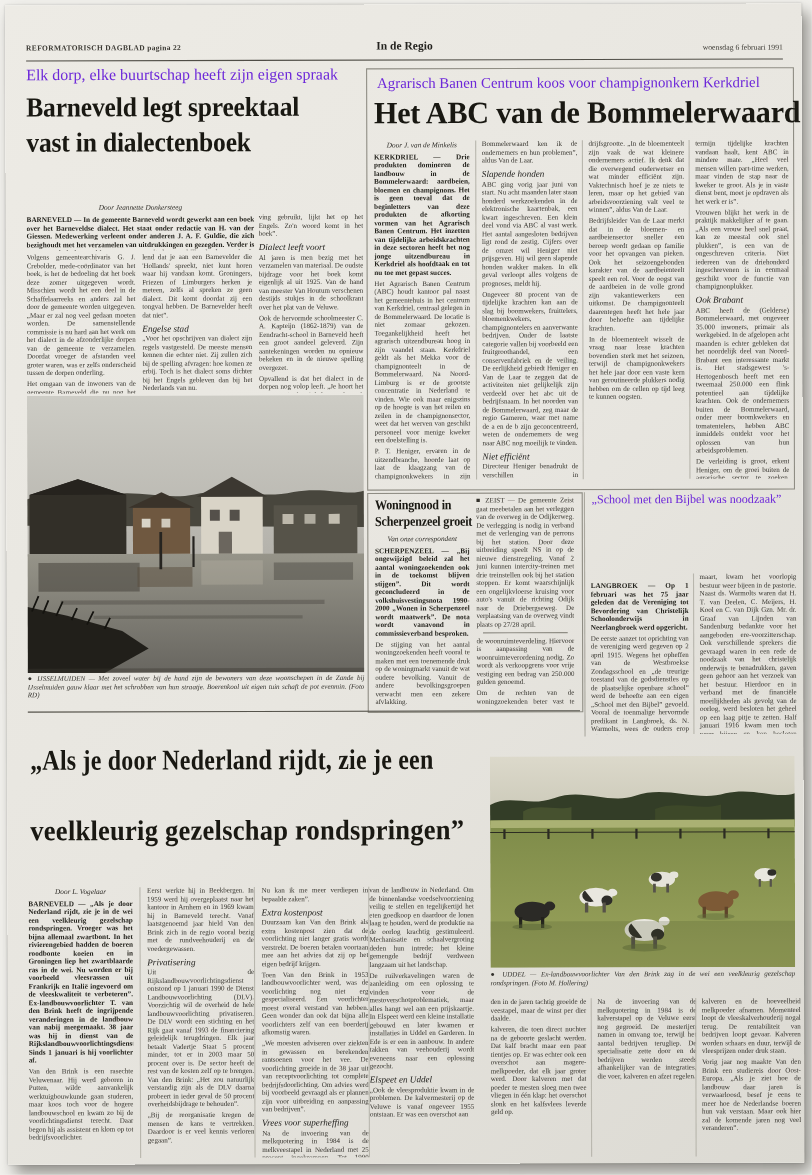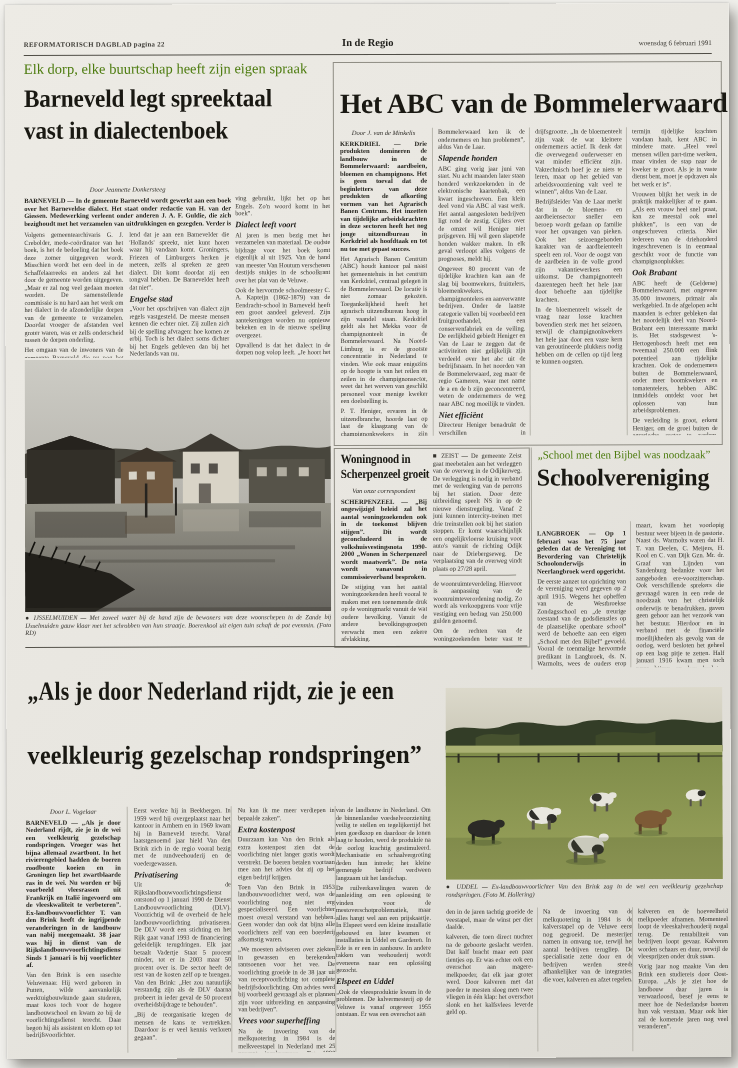--- a/index.html
+++ b/index.html
@@ -10,26 +10,26 @@
          background:linear-gradient(135deg,#edebe5 0%,#e8e6e0 50%,#dcdad3 100%);
          box-shadow:6px 8px 14px rgba(50,48,42,.5),0 0 2px rgba(0,0,0,.25);}
   .abs{position:absolute;}
   
   .mh-left{font-size:6.8px;font-weight:bold;letter-spacing:.3px;color:#3c3a34;}
   .mh-center{font-size:10.5px;font-weight:bold;color:#23221e;text-align:center;}
   .mh-right{font-size:7px;color:#3c3a34;}
   .hline{background:#4f4d46;height:1px;}
   .vline{background:#a9a79e;width:1px;}
   
-  .kicker{color:#4d7c0f;white-space:nowrap;}
+  .kicker{color:#6d28d9;white-space:nowrap;}
   .hl{font-weight:bold;color:#191812;white-space:nowrap;transform-origin:0 50%;letter-spacing:-.2px;}
   
   .txt p{margin:0 0 2.5px;font-size:6.4px;line-height:7.5px;text-align:justify;color:#34322c;}
   .txt p.lead{font-weight:bold;font-size:6.6px;color:#26251f;}
-  .txt .sub{font-style:italic;font-weight:bold;font-size:8.3px;line-height:9px;margin:3.5px 0 1.5px;color:#22211e;font-family:"Liberation Serif",serif;}
+  .txt .sub{font-style:italic;font-weight:normal;font-size:8.3px;line-height:9px;margin:3.5px 0 1.5px;color:#22211e;font-family:"Liberation Serif",serif;}
   .txt .byline{font-style:italic;font-size:6.6px;text-align:center;margin:1px 0 3.5px;color:#2c2a25;}
   .txt .brief-sep{height:1px;background:#8f8d84;margin:3px 6px 3.5px;}
   .txt{overflow:hidden;}
   .colrule{border-left:1px solid #b8b6ad;}
   .box{border:1px solid #8f8d84;}
   .caption{font-style:italic;font-size:6.4px;line-height:7.7px;text-align:justify;color:#33312c;overflow:hidden;}
   .photo{display:block;}
   .photo svg{display:block;}
 </style>
 </head>
@@ -110,20 +110,21 @@
       <rect x="120" y="124" width="2.5" height="34" fill="#262420"></rect>
         <rect x="150" y="128" width="2" height="28" fill="#262420"></rect>
       <polygon points="0,252 0,192 36,200 86,214 110,230 70,252" fill="#211f1a"></polygon>
       <path d="M4,196 l6,-14 M14,198 l5,-12 M26,200 l6,-13 M40,204 l5,-11 M54,208 l6,-12 M70,212 l5,-10" stroke="#14130f" stroke-width="1.6" fill="none"></path>
       <rect x="0" y="248" width="306" height="4" fill="#3a382f" opacity=".4"></rect>
     </svg>
   </div>
   <div class="abs caption" style="left:25px;top:613px;width:306px;height:29px;">● IJSSELMUIDEN — Met zoveel water bij de hand zijn de bewoners van deze woonschepen in de Zande bij IJsselmuiden gauw klaar met het schrobben van hun straatje. Boerenkool uit eigen tuin schaft de pot evenmin. (Foto RD)</div>
 
   <div class="abs box" style="left:334px;top:62px;width:387px;height:382px;"></div>
+  <div class="abs kicker" style="left:344px;top:68px;font-size:13.5px;">Agrarisch Banen Centrum koos voor champignonkern Kerkdriel</div>
   <div class="abs hl" style="left:341px;top:88px;font-size:28px;transform:scaleX(.98);">Het ABC van de Bommelerwaard</div>
   <div class="abs txt" style="left:341px;top:128px;width:87px;height:308px;">
       <div class="byline">Door J. van de Minkelis</div>
       <p class="lead">KERKDRIEL — Drie produkten domineren de landbouw in de Bommelerwaard: aardbeien, bloemen en champignons. Het is geen toeval dat de beginletters van deze produkten de afkorting vormen van het Agrarisch Banen Centrum. Het inzetten van tijdelijke arbeidskrachten in deze sectoren heeft het nog jonge uitzendbureau in Kerkdriel als hoofdtaak en tot nu toe met gepast succes.</p>
       <p>Het Agrarisch Banen Centrum (ABC) houdt kantoor pal naast het gemeentehuis in het centrum van Kerkdriel, centraal gelegen in de Bommelerwaard. De locatie is niet zomaar gekozen. Toegankelijkheid heeft het agrarisch uitzendbureau hoog in zijn vaandel staan. Kerkdriel geldt als het Mekka voor de champignonteelt in de Bommelerwaard. Na Noord-Limburg is er de grootste concentratie in Nederland te vinden. Wie ook maar enigszins op de hoogte is van het reilen en zeilen in de champignonsector, weet dat het werven van geschikt personeel voor menige kweker een doelstelling is.</p>
       <p>P. T. Heniger, ervaren in de uitzendbranche, hoorde laat op laat de klaagzang van de champignonkwekers in zijn woonplaats Ammerzoden aan. „Twee jaar lang heb ik die concrete vraag van kwekers aangehoord. Omdat niemand in dat gat stapte, heb ik het zelf gedaan”. De kantoorhouder van de Ammerzodense Rabobank, A. A. van de Laar, was snel bereid de dagelijkse leiding van het uitzendbureau op zich te nemen. Samen met een medewerker runt hij het ABC-kantoor in Kerkdriel. „Ik heb twintig jaar bij de Rabobank gewerkt. In de</p>
     </div>
   <div class="abs txt colrule" style="left:433px;top:128px;width:87px;height:308px;padding-left:5px;">
       <p>Bommelerwaard ken ik de ondernemers en hun problemen”, aldus Van de Laar.</p>
       <h4 class="sub">Slapende honden</h4>
@@ -155,21 +156,20 @@
     </div>
   <div class="abs txt" style="left:433px;top:452px;width:89px;height:190px;">
       <p>■ ZEIST — De gemeente Zeist gaat meebetalen aan het verleggen van de overweg in de Odijkerweg. De verlegging is nodig in verband met de verlenging van de perrons bij het station. Door deze uitbreiding speelt NS in op de nieuwe dienstregeling. Vanaf 2 juni kunnen intercity-treinen met drie treinstellen ook bij het station stoppen. Er komt waarschijnlijk een ongelijkvloerse kruising voor auto's vanuit de richting Odijk naar de Driebergseweg. De verplaatsing van de overweg vindt plaats op 27/28 april.</p>
       <div class="brief-sep"></div>
       <p>de woonruimteverdeling. Hiervoor is aanpassing van de woonruimteverordening nodig. Zo wordt als verkoopgrens voor vrije vestiging een bedrag van 250.000 gulden genoemd.</p>
       <p>Om de rechten van de woningzoekenden beter vast te leggen komt er een openbaar register, waarin de volgorde van inschrijving bepalend is voor de toewijzing van een woning.</p>
     </div>
 
   <div class="abs vline" style="left:531px;top:448px;height:222px;"></div>
   <div class="abs kicker" style="left:538px;top:449px;font-size:11px;text-align:center;">„School met den Bijbel was noodzaak”</div>
-  <div class="abs hl" style="left:537px;top:464px;font-size:24px;line-height:29px;">Schoolvereniging</div>
   <div class="abs txt" style="left:537px;top:530px;width:89px;height:138px;">
       <p class="lead">LANGBROEK — Op 1 februari was het 75 jaar geleden dat de Vereniging tot Bevordering van Christelijk Schoolonderwijs in Neerlangbroek werd opgericht.</p>
       <p>De eerste aanzet tot oprichting van de vereniging werd gegeven op 2 april 1915. Wegens het opheffen van de Westbroekse Zondagsschool en „de treurige toestand van de godsdienstles op de plaatselijke openbare school” werd de behoefte aan een eigen „School met den Bijbel” gevoeld. Vooral de toenmalige hervormde predikant in Langbroek, ds. N. Warmolts, wees de ouders erop „dat de opheffing het einde van de kennisse Gods onder de jeugd zou betekenen”.</p>
     </div>
   <div class="abs txt colrule" style="left:630px;top:522px;width:88px;height:146px;padding-left:5px;">
       <p>maart, kwam het voorlopig bestuur weer bijeen in de pastorie. Naast ds. Warmolts waren dat H. T. van Deelen, C. Meijers, H. Kool en C. van Dijk Gzn. Mr. dr. Graaf van Lijnden van Sandenburg bedankte voor het aangeboden ere-voorzitterschap. Ook verschillende sprekers die gevraagd waren in een rede de noodzaak van het christelijk onderwijs te benadrukken, gaven geen gehoor aan het verzoek van het bestuur. Hierdoor en in verband met de financiële moeilijkheden als gevolg van de oorlog, werd besloten het geheel op een laag pitje te zetten. Half januari 1916 kwam men toch weer bijeen en kon besloten worden tot de bouw van een eigen school. Nog geen maand later werden de eerste stenen gelegd.</p>
     </div>
 
   <div class="abs hline" style="left:25px;top:646px;width:502px;background:#55534b;"></div>
   <div class="abs hl" style="left:27px;top:676px;font-size:26px;transform:scaleX(.84);letter-spacing:.2px;">„Als je door Nederland rijdt, zie je  een</div>

